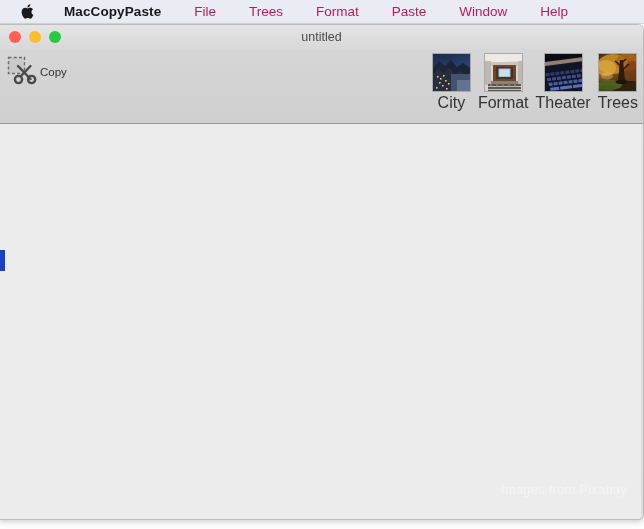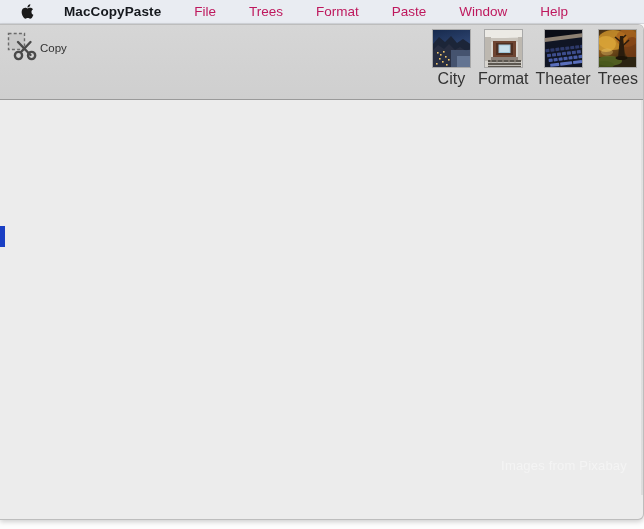--- a/index.html
+++ b/index.html
@@ -136,20 +136,28 @@
     <div class="menu-item">File</div>
     <div class="menu-item">Trees</div>
     <div class="menu-item">Format</div>
     <div class="menu-item">Paste</div>
     <div class="menu-item">Window</div>
     <div class="menu-item">Help</div>
   </div>
 
   <div class="window">
 
+    <div class="titlebar">
+      <div class="traffic">
+        <div class="light close"></div>
+        <div class="light min"></div>
+        <div class="light zoom"></div>
+      </div>
+      <div class="win-title">untitled</div>
+    </div>
 
     <div class="toolbar">
 
       <div class="tb-left">
 
         <div class="tbitem">
           <div class="glyph">
             <svg width="34" height="34" viewBox="0 0 34 34">
               <rect x="2.5" y="3.5" width="16" height="16" fill="#c9c9c9" stroke="#6b6b6b" stroke-width="1.4" stroke-dasharray="3,2.2"></rect>
               <g stroke="#4a4a4a" stroke-width="2.4" fill="none" stroke-linecap="round">

